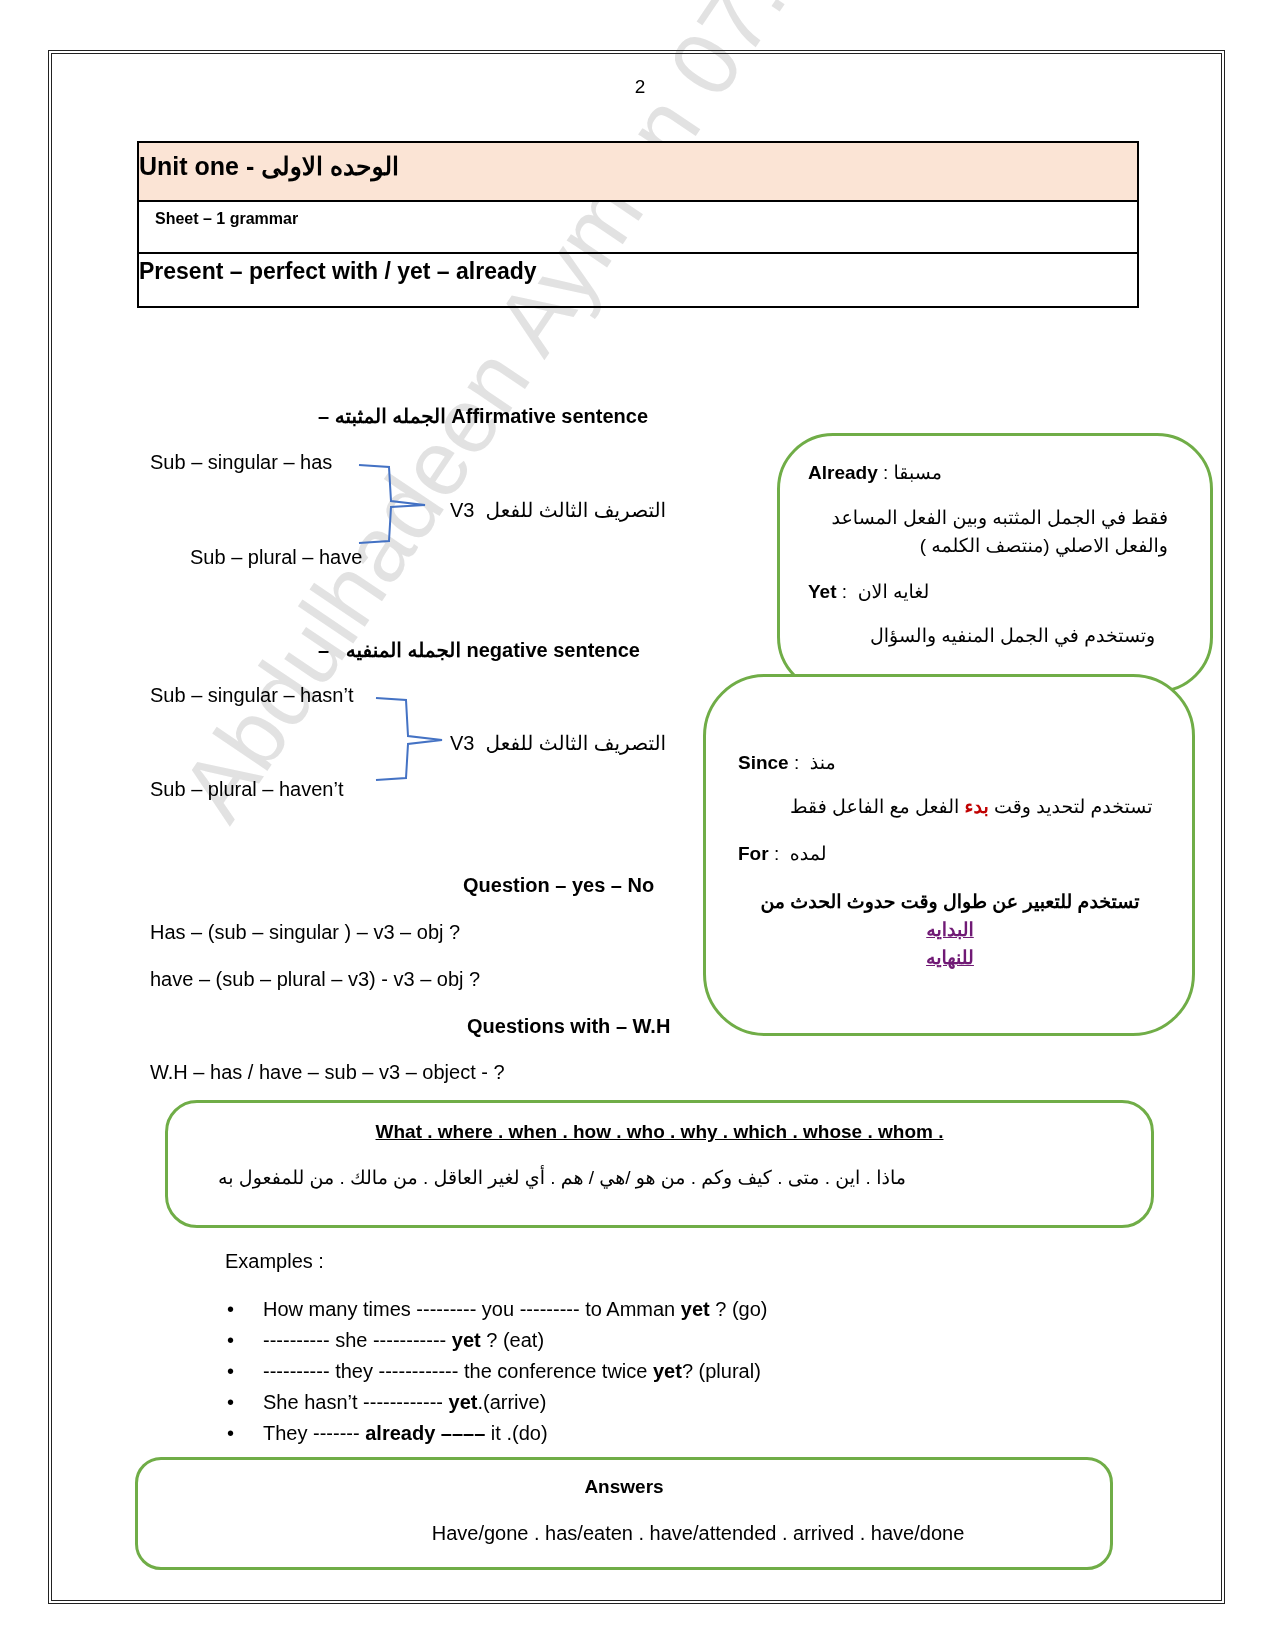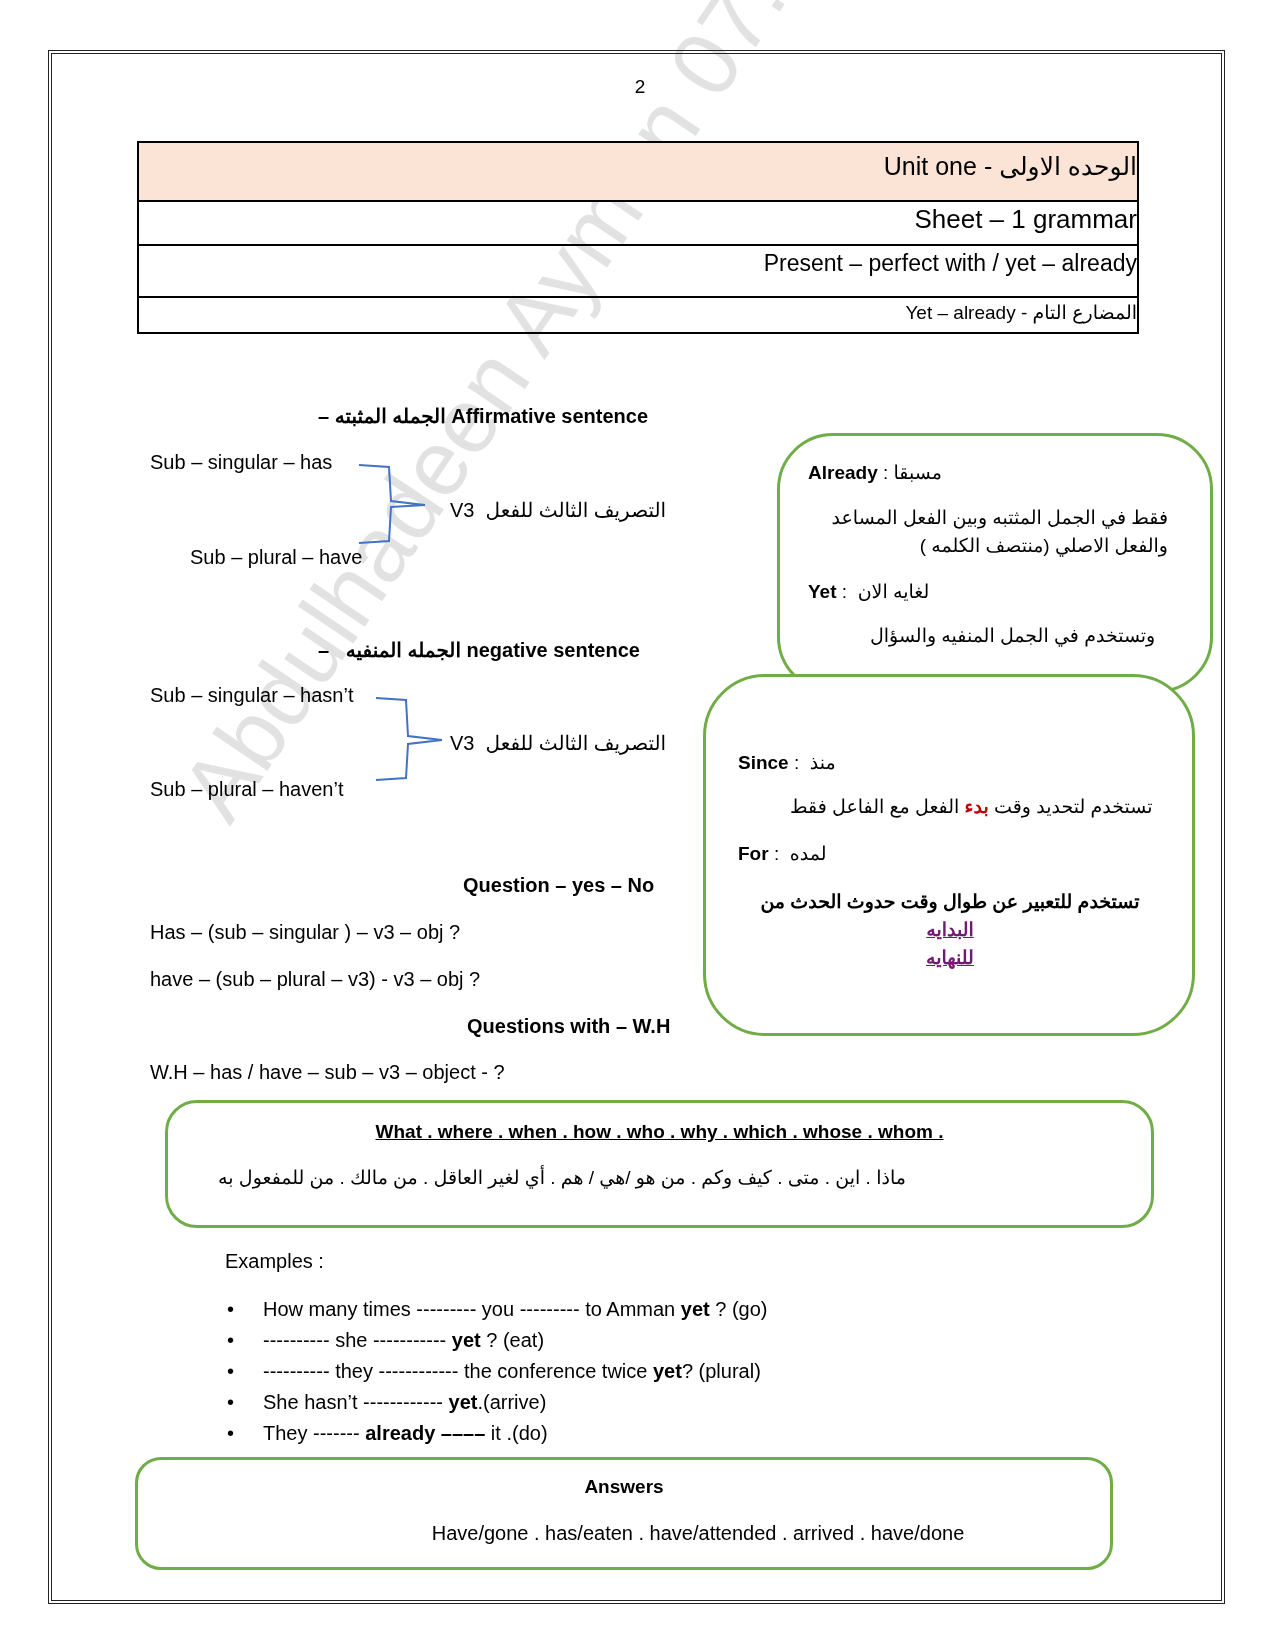--- a/index.html
+++ b/index.html
@@ -1,24 +1,24 @@
 <!DOCTYPE html>
 <html><head>
 <meta charset="utf-8">
 <style>
   html, body { margin:0; padding:0; background:#ffffff; }
   body { width:1275px; height:1650px; position:relative; overflow:hidden; font-family:"Liberation Sans", sans-serif; color:#000; }
   .abs { position:absolute; }
   .page-border { left:48px; top:50px; width:1177px; height:1554px; border:4px double #222; box-sizing:border-box; }
   .page-num { left:620px; top:76px; width:40px; text-align:center; font-size:19px; }
   .title-table { left:137px; top:141px; width:1002px; border:2.5px solid #000; box-sizing:border-box; }
-  .title-row { border-bottom:2.5px solid #000; text-align:right; font-weight:normal; box-sizing:border-box; }
+  .title-row { border-bottom:2.5px solid #000; text-align:left; font-weight:bold; box-sizing:border-box; }
   .title-row:last-child { border-bottom:none; }
   .row-1 { height:59px; background:#fbe4d5; font-size:25px; line-height:46px; }
-  .row-2 { height:44px; font-size:26px; line-height:34px; }
+  .row-2 { height:52px; font-size:16px; line-height:34px;padding-left:16px; }
   .row-3 { height:52px; font-size:23px; line-height:34px; }
   .row-4 { height:34px; font-size:19px; line-height:30px; }
   .ar { direction:rtl; unicode-bidi:embed; }
   .heading { font-weight:bold; font-size:20px; white-space:nowrap; }
   .line { font-size:20px; white-space:nowrap; }
   .brace-label { font-size:20px; white-space:nowrap; }
   .green-box { border:3px solid #70ad47; border-radius:48px; box-sizing:border-box; background:#fff; }
   .box-text { font-size:19px; white-space:nowrap; }
   .bold { font-weight:bold; }
   .red { color:#c00000; font-weight:bold; }
@@ -40,23 +40,20 @@
 
 <div class="abs title-table">
   <div class="title-row row-1">
     <span>Unit one</span><span> - </span><span class="ar">الوحده الاولى</span>
   </div>
   <div class="title-row row-2">
     <span>Sheet – 1 grammar</span>
   </div>
   <div class="title-row row-3">
     <span>Present – perfect with / yet – already</span>
-  </div>
-  <div class="title-row row-4">
-    <span>Yet – already</span><span> - </span><span class="ar">المضارع التام</span>
   </div>
 </div>
 
 <div class="abs heading" style="left:318px; top:404px;">
   <span>–</span>
   <span class="ar">الجمله المثبته</span>
   <span>Affirmative sentence</span>
 </div>
 <div class="abs line" style="left:150px; top:451px;">Sub – singular – has</div>
 <div class="abs line" style="left:150px; top:546px;margin-left:40px;">Sub – plural – have</div>

